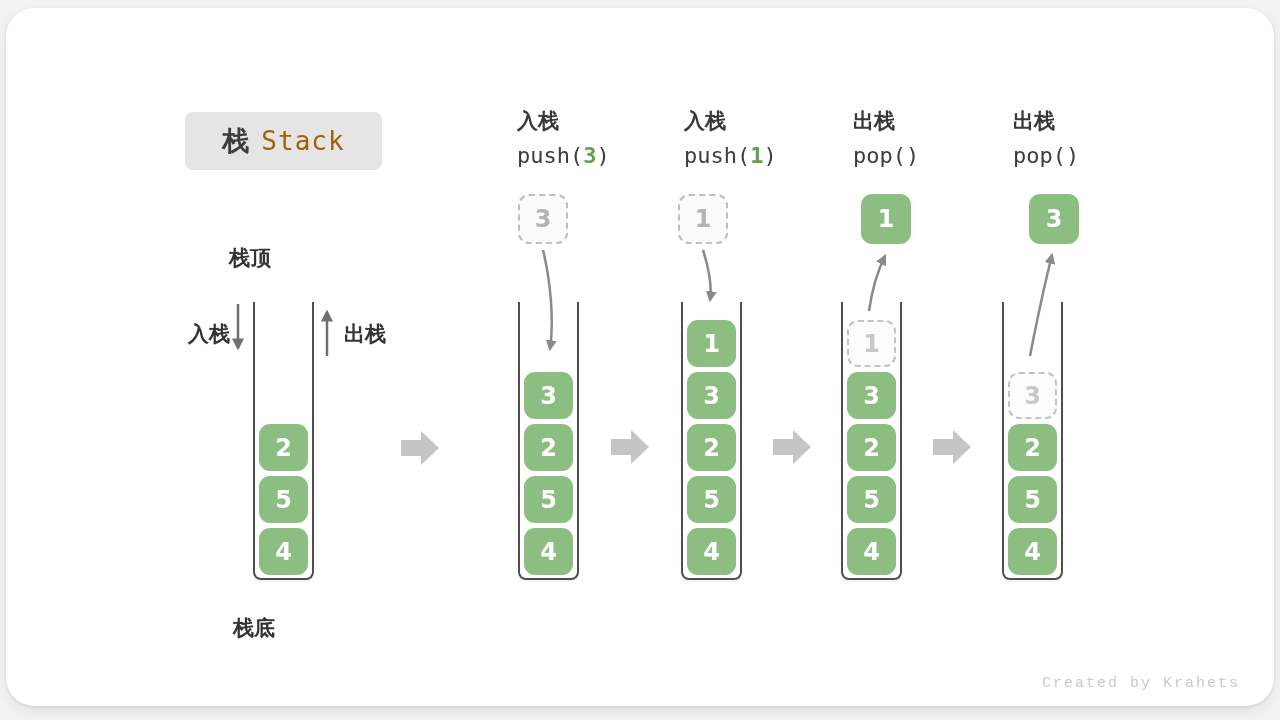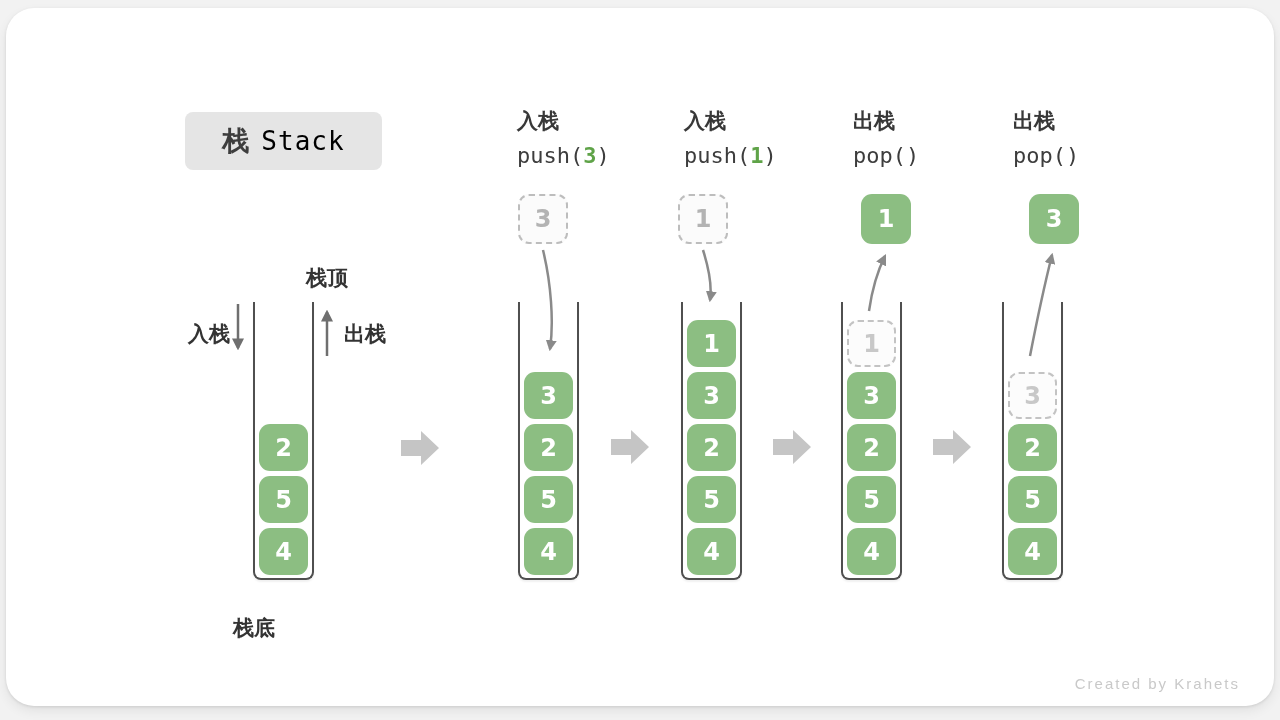--- a/index.html
+++ b/index.html
@@ -19,21 +19,21 @@
 
   
   .title-box {
     position:absolute; left:185px; top:112px; width:197px; height:58px;
     background:#e5e5e5; border-radius:8px;
     display:flex; align-items:center; justify-content:center;
     z-index:3;
   }
   .title-zh { font-size:27px; font-weight:700; color:#3d3d3d; }
   .title-en { font-family:"DejaVu Sans Mono","Liberation Mono",monospace;
-              font-size:26px; color:#000000; margin-left:12px; letter-spacing:1px; }
+              font-size:26px; color:#a16207; margin-left:12px; letter-spacing:1px; }
 
   
   .op-header { position:absolute; top:108px; z-index:3; }
   .oh1{left:517px} .oh2{left:684px} .oh3{left:853px} .oh4{left:1013px}
   .op-label { font-size:21px; font-weight:700; color:#383838; line-height:26px; }
   .op-code  { font-family:"DejaVu Sans Mono","Liberation Mono",monospace;
               font-size:22px; color:#3d3d3d; margin-top:9px; line-height:26px;text-align:right; }
   .op-code .arg { color:#5fa348; font-weight:700; }
 
   
@@ -65,33 +65,33 @@
     color:#ffffff; font-size:24px; font-weight:600;
   }
   .cell.ghost {
     background:#fcfcfc; border:2px dashed #c3c3c3; color:#c8c8c8;
   }
   .cx1{left:259px} .cx2{left:524px} .cx3{left:687px} .cx4{left:847px} .cx5{left:1008px}
   .ra{top:320px} .rb{top:372px} .rc{top:424px} .rd{top:476px} .re{top:528px}
 
   
   .lbl { position:absolute; font-size:21px; font-weight:700; color:#333333; z-index:3; }
-  .lbl-top    { left:248px; top:244px; width:100px; text-align:right;margin-top:20px; }
+  .lbl-top    { left:229px; top:244px; width:100px; text-align:left; }
   .lbl-bottom { left:233px; top:614px; width:100px; text-align:left; }
   .lbl-push   { left:170px; top:320px; width:60px;  text-align:right;  }
   .lbl-pop    { left:344px; top:320px; width:60px;  text-align:left;   }
 
   
   .overlay { position:absolute; left:0; top:0; width:1280px; height:720px;
              z-index:5; pointer-events:none; }
 
   
   .watermark {
     position:absolute; top:675px; right:40px; z-index:3;
-    font-family:Liberation Sans, sans-serif;
+    font-family:Liberation Mono, monospace;
     font-size:15px; letter-spacing:2px; color:#c9c9c9;
   }
 </style>
 </head>
 <body>
 
 <div id="canvas">
   <div class="card"></div>
 
   <div class="title-box">

